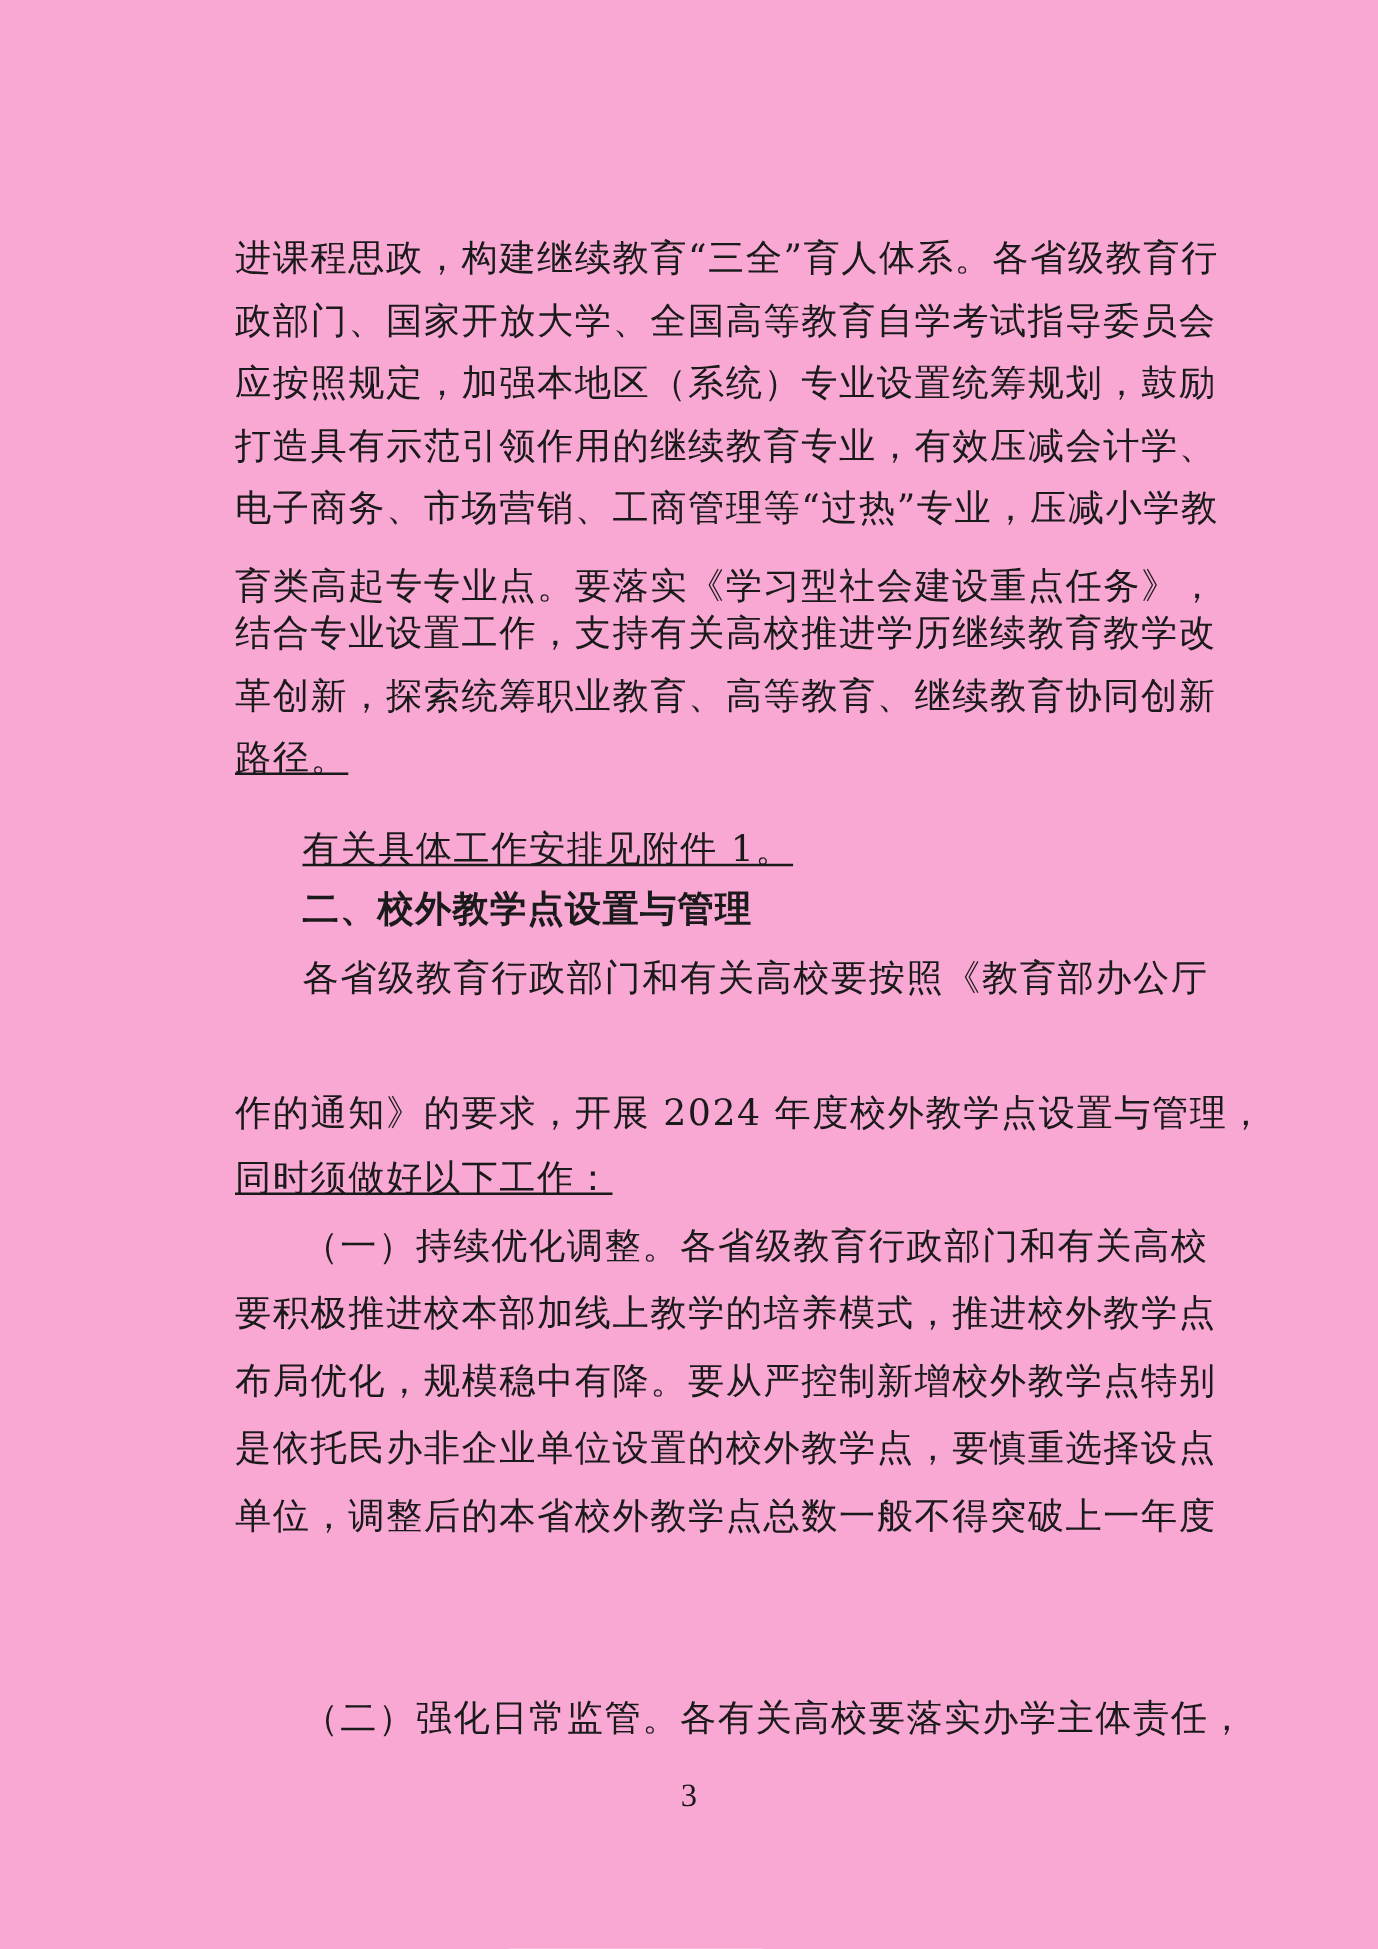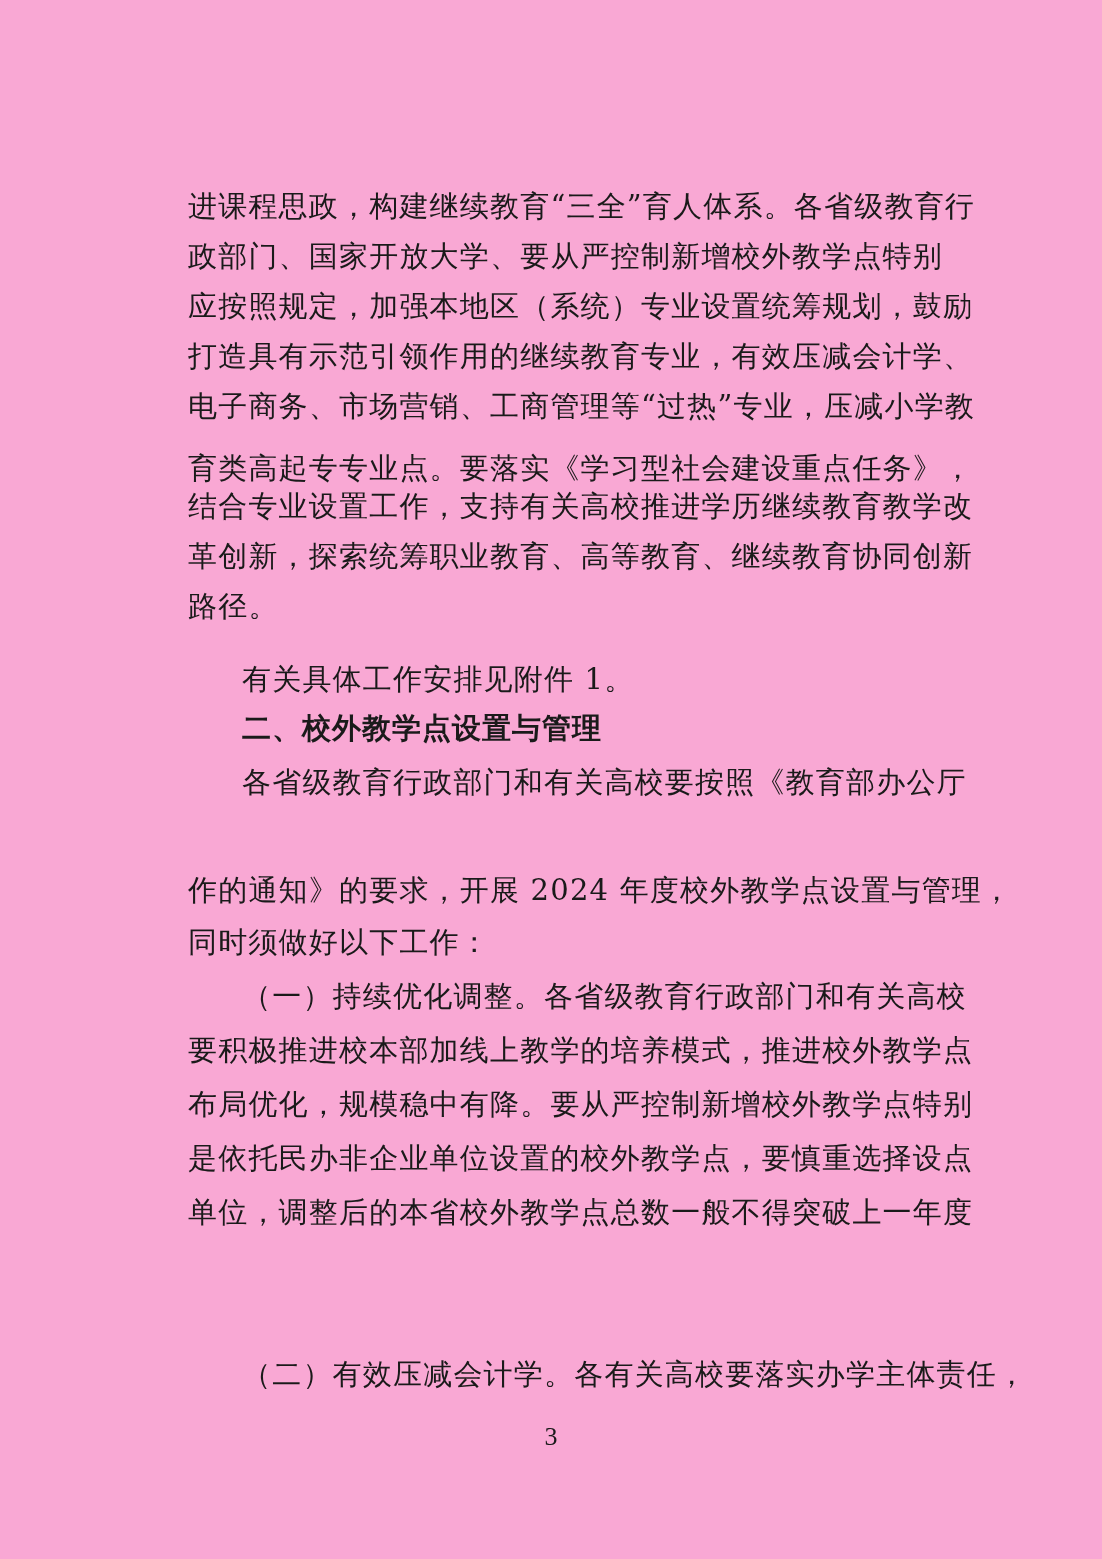--- a/index.html
+++ b/index.html
@@ -27,21 +27,21 @@
       left: 188px;
       width: 734px;
       height: 40px;
       font-size: 29px;
       line-height: 40px;
       white-space: nowrap;
       letter-spacing: 1.2px;
       text-align: justify;
       text-align-last: justify;
     }
-    .line.last { text-align-last: left; }
+    .line.last { text-align-last: left; text-decoration: underline; }
     .line.indent { left: 242px; width: 680px; }
     .line.heading {
       font-family: Liberation Serif, serif;
       font-weight: bold;
       text-align-last: left;
       letter-spacing: 1px;
     }
     .page-number {
       position: absolute;
       left: 0;
@@ -51,21 +51,21 @@
       font-size: 26px;
       font-family: "Liberation Serif", serif;
     }
   </style>
 </head>
 <body>
 
 <div class="page">
 
   <div class="line" style="top:186px">进课程思政，构建继续教育“三全”育人体系。各省级教育行</div>
-  <div class="line" style="top:236px">政部门、国家开放大学、要从严控制新增校外教学点特别</div>
+  <div class="line" style="top:236px">政部门、国家开放大学、全国高等教育自学考试指导委员会</div>
   <div class="line" style="top:286px">应按照规定，加强本地区（系统）专业设置统筹规划，鼓励</div>
   <div class="line" style="top:336px">打造具有示范引领作用的继续教育专业，有效压减会计学、</div>
   <div class="line" style="top:386px">电子商务、市场营销、工商管理等“过热”专业，压减小学教</div>
   <div class="line" style="top:448px">育类高起专专业点。要落实《学习型社会建设重点任务》，</div>
   <div class="line" style="top:486px">结合专业设置工作，支持有关高校推进学历继续教育教学改</div>
   <div class="line" style="top:536px">革创新，探索统筹职业教育、高等教育、继续教育协同创新</div>
   <div class="line last" style="top:586px">路径。</div>
 
   <div class="line indent last" style="top:659px">有关具体工作安排见附件 1。</div>
 
@@ -74,16 +74,16 @@
   <div class="line indent" style="top:762px">各省级教育行政部门和有关高校要按照《教育部办公厅</div>
   <div class="line" style="top:870px">作的通知》的要求，开展 2024 年度校外教学点设置与管理，</div>
   <div class="line last" style="top:922px">同时须做好以下工作：</div>
 
   <div class="line indent" style="top:976px">（一）持续优化调整。各省级教育行政部门和有关高校</div>
   <div class="line" style="top:1030px">要积极推进校本部加线上教学的培养模式，推进校外教学点</div>
   <div class="line" style="top:1084px">布局优化，规模稳中有降。要从严控制新增校外教学点特别</div>
   <div class="line" style="top:1138px">是依托民办非企业单位设置的校外教学点，要慎重选择设点</div>
   <div class="line" style="top:1192px">单位，调整后的本省校外教学点总数一般不得突破上一年度</div>
 
-  <div class="line indent" style="top:1354px">（二）有效压减会计学。各有关高校要落实办学主体责任，</div>
+  <div class="line indent" style="top:1354px">（二）强化日常监管。各有关高校要落实办学主体责任，</div>
 
   <div class="page-number">3</div>
 </div>
 
 </body></html>

